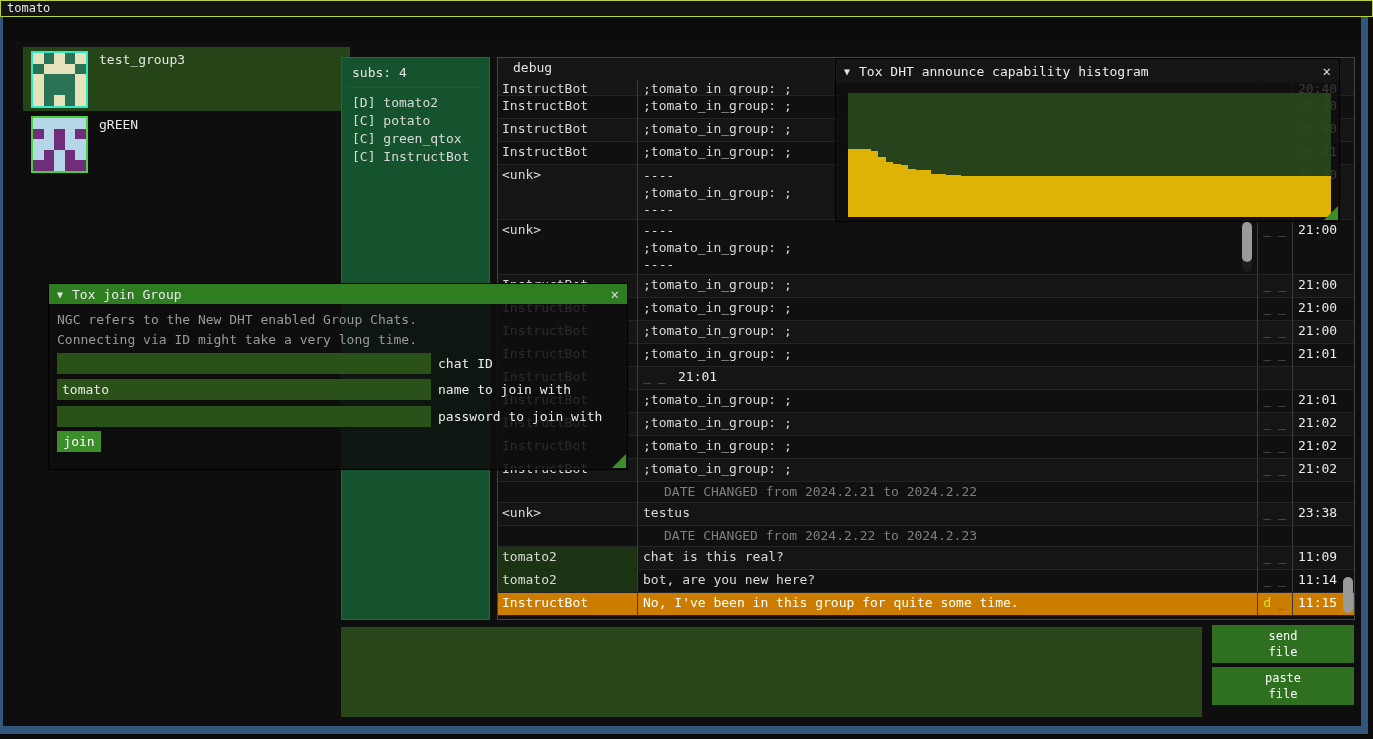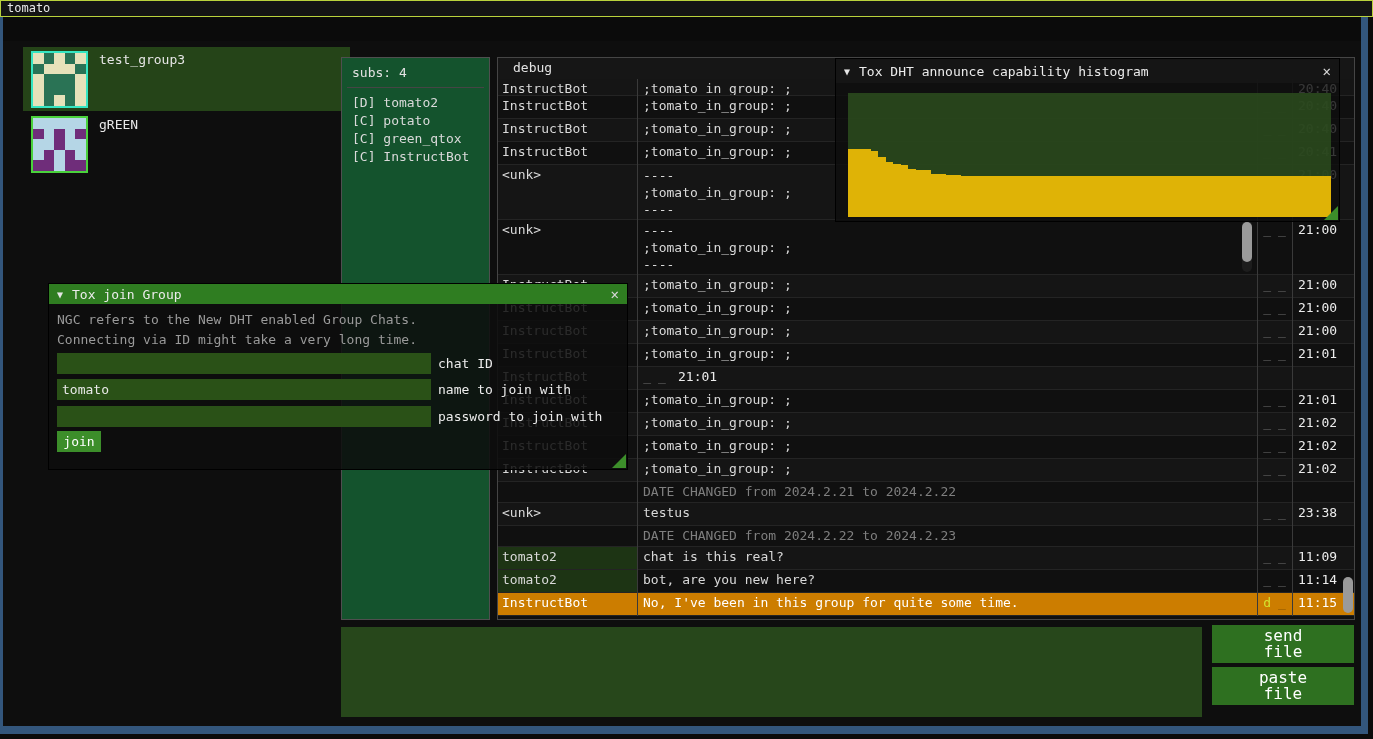--- a/index.html
+++ b/index.html
@@ -34,41 +34,41 @@
 
   
   .chat-panel { position:absolute; left:494px; top:16px; width:858px; height:563px; border:1px solid #454545; background:#101010; overflow:hidden; }
   .debug-header { height:21px; line-height:20px; padding-left:15px; background:#161616; color:#e2e2e2; }
   .msg-table { position:relative; }
   .col-line { position:absolute; top:0; bottom:0; width:1px; background:#3a3a3a; z-index:3; }
   .msg-row { display:flex; height:23px; border-bottom:1px solid #242424; overflow:hidden; background:#101010; }
   .msg-row:nth-child(even) { background:#151515; }
   .msg-row.r-clip { height:17px; }
   .msg-row.r-multi { height:55px; }
-  .msg-row.r-sys { height:21px; }
+  .msg-row.r-sys { height:21px;gap:21px; }
   .msg-row.r-hl { background:#cc7d00; }
   .c-name { width:139px; flex:none; padding:2px 0 0 4px; color:#d9d9d9; white-space:pre; overflow:hidden; }
   .c-msg { width:620px; flex:none; padding:2px 0 0 6px; color:#d9d9d9; white-space:pre; overflow:hidden; }
   .c-flags { width:35px; flex:none; padding-top:2px; display:flex; gap:7px; justify-content:center; color:#6e6e6e; }
   .c-time { width:54px; flex:none; padding:2px 0 0 6px; color:#ececec; white-space:pre; }
   .r-self .c-name { background:#1d3414; }
   .r-sys .c-msg { color:#7f7f7f; }
   .r-hl .c-name, .r-hl .c-msg, .r-hl .c-time { color:#ffffff; }
   .r-hl .flag { color:#8a5500; }
   .flag.f-d { color:#d4e22e !important; }
   .mline { line-height:17px; }
 
   
   .sb-track { position:absolute; background:#1d1d1d; border-radius:5px; }
   .sb-thumb { position:absolute; background:#9a9a9a; border-radius:5px; }
 
   
   .compose { position:absolute; left:338px; top:586px; width:861px; height:90px; }
   .compose textarea { width:100%; height:100%; background:#27471b; border:none; outline:none; resize:none; color:#e6e6e6; font-family:inherit; font-size:13px; padding:5px 7px; }
-  .file-btn { position:absolute; left:1209px; width:142px; height:38px; background:#2e7020; color:#fff; display:flex; align-items:center; justify-content:center; text-align:center; white-space:pre-line; line-height:16px; border:none; font-family:inherit; font-size:16px; }
+  .file-btn { position:absolute; left:1209px; width:142px; height:38px; background:#2e7020; color:#fff; display:flex; align-items:center; justify-content:center; text-align:center; white-space:pre-line; line-height:16px; border:none; font-family:inherit; font-size:12px; }
   .file-btn.send { top:584px; }
   .file-btn.paste { top:626px; }
 
   
   .fwin { position:absolute; z-index:10; border:1px solid #000; }
   .fwin-title { height:24px; display:flex; align-items:center; padding:0 8px; gap:9px; color:#ececec; }
   .collapse-arrow { font-size:10px; color:#e6e6e6; }
   .close-x { margin-left:auto; color:#d8d8d8; font-size:14px; cursor:default; }
   .grip { position:absolute; right:1px; bottom:1px; width:0; height:0; border-bottom:14px solid #3c8e2a; border-left:14px solid transparent; }
 

